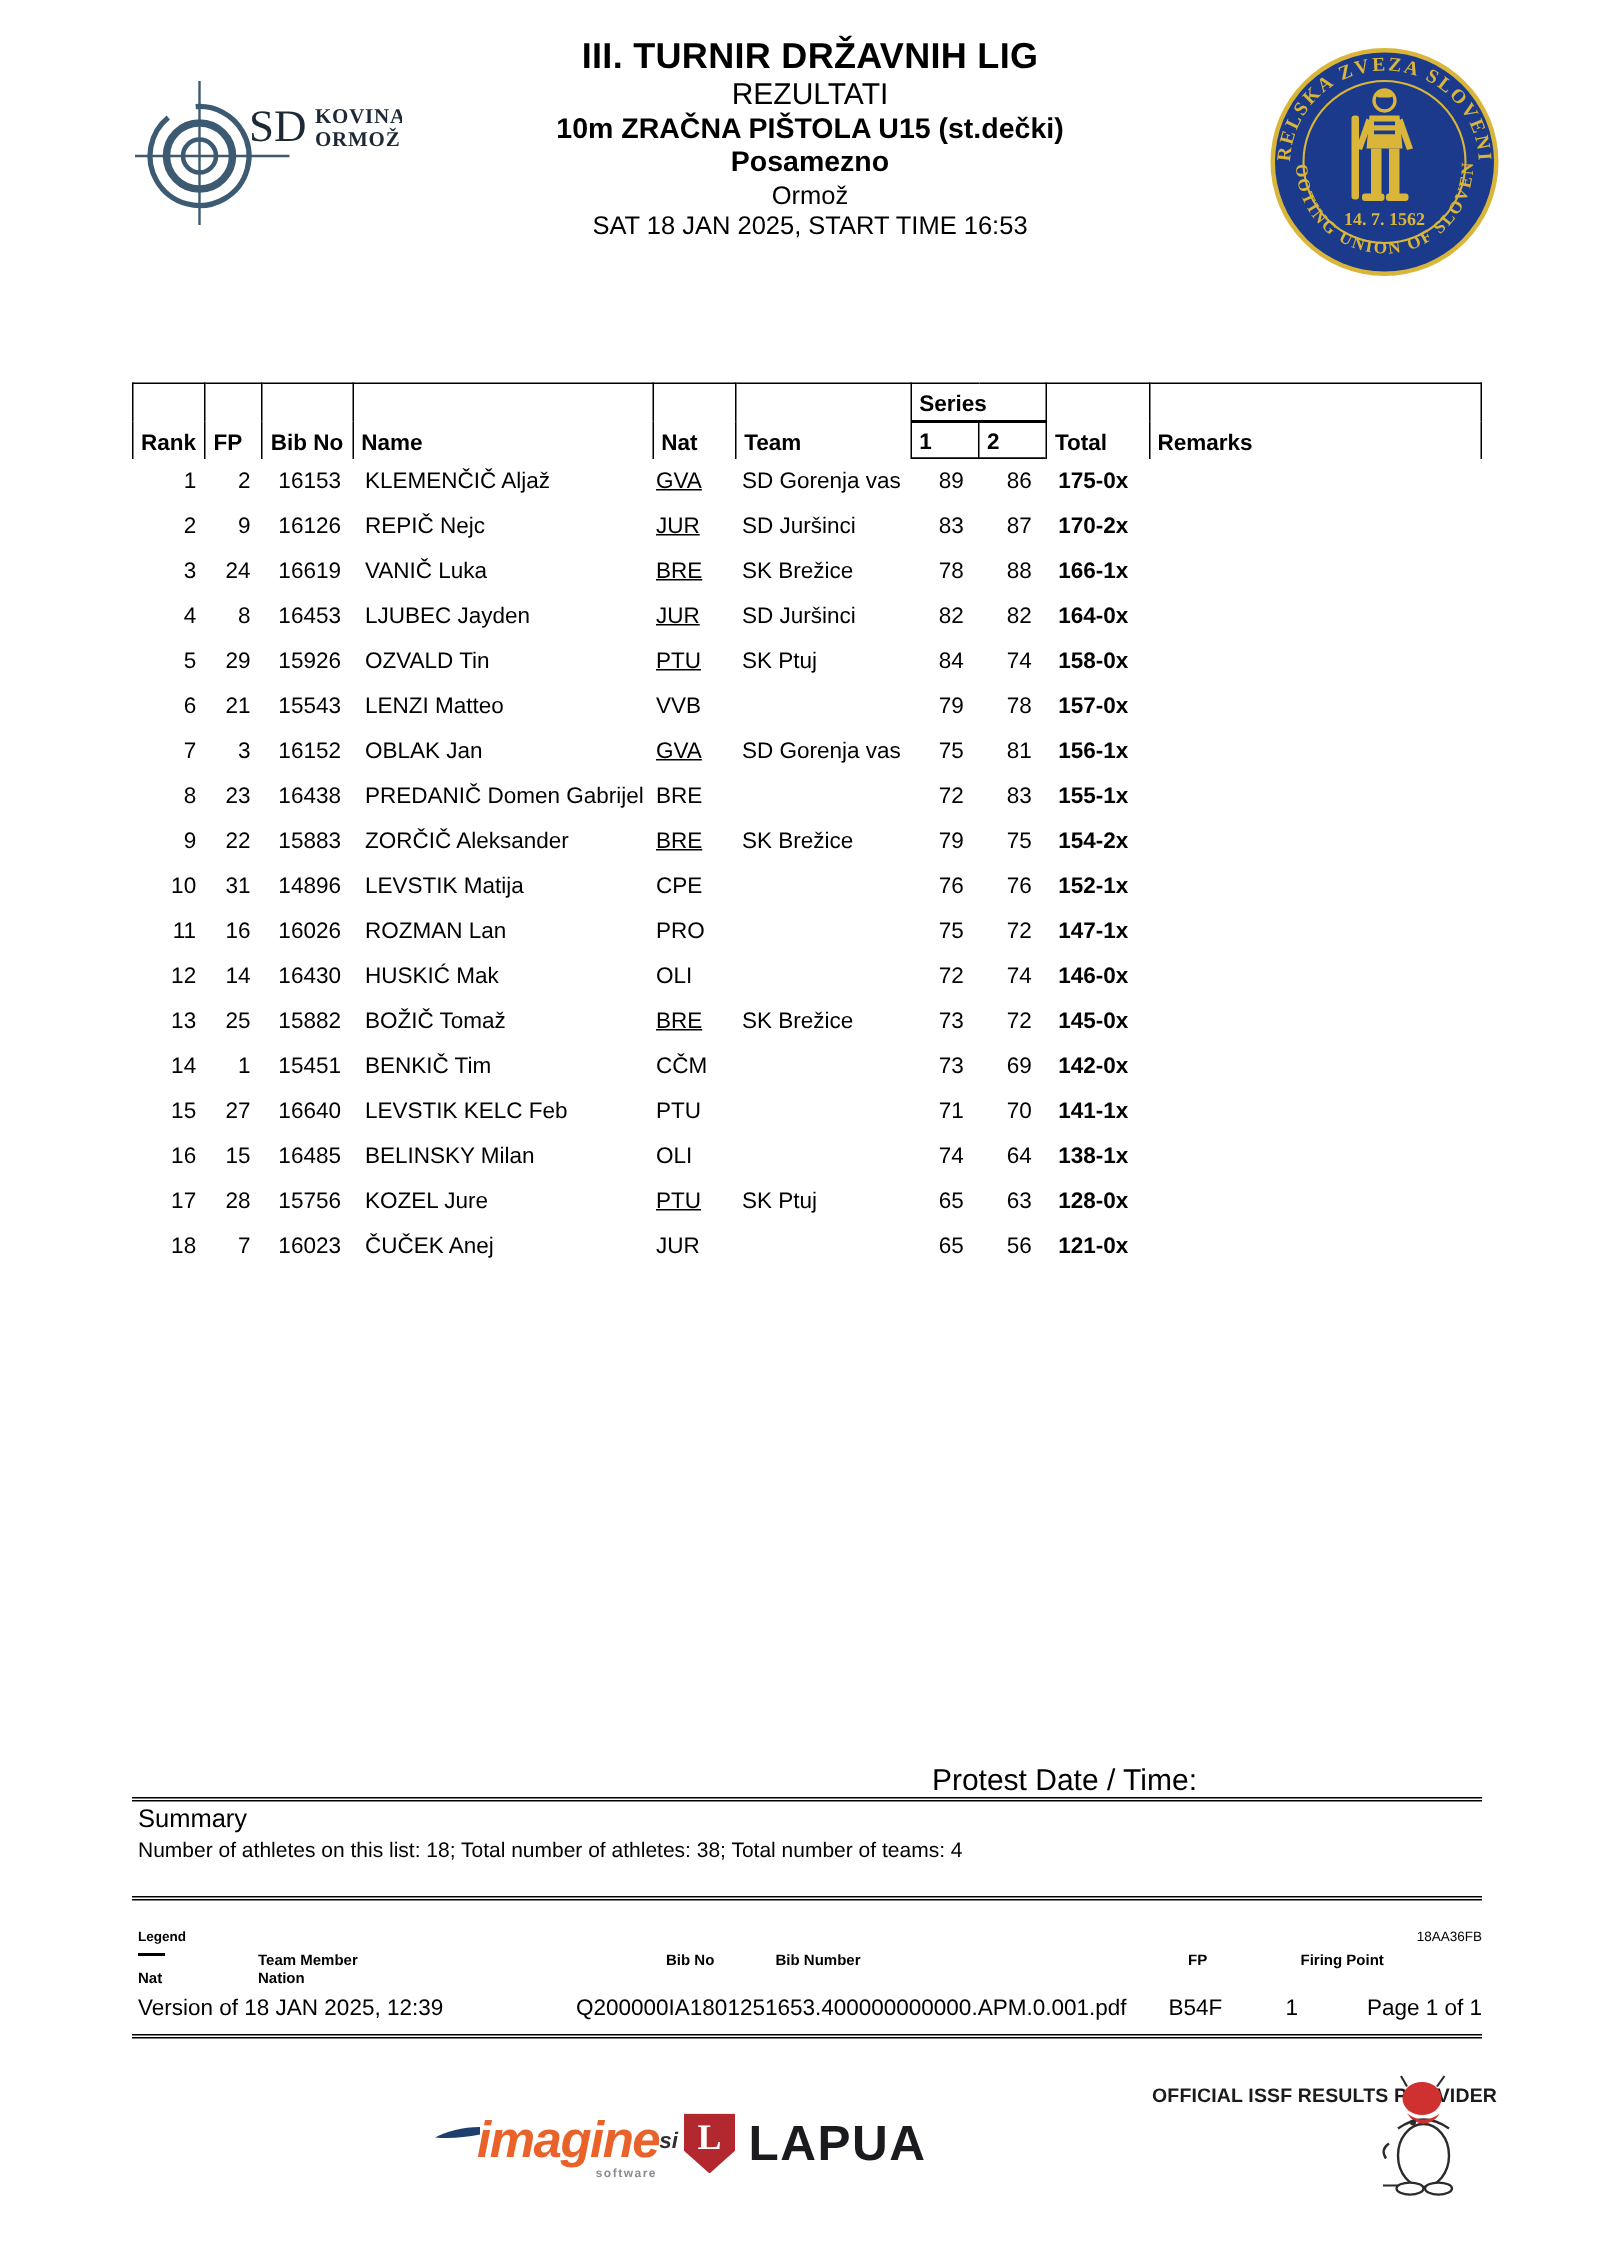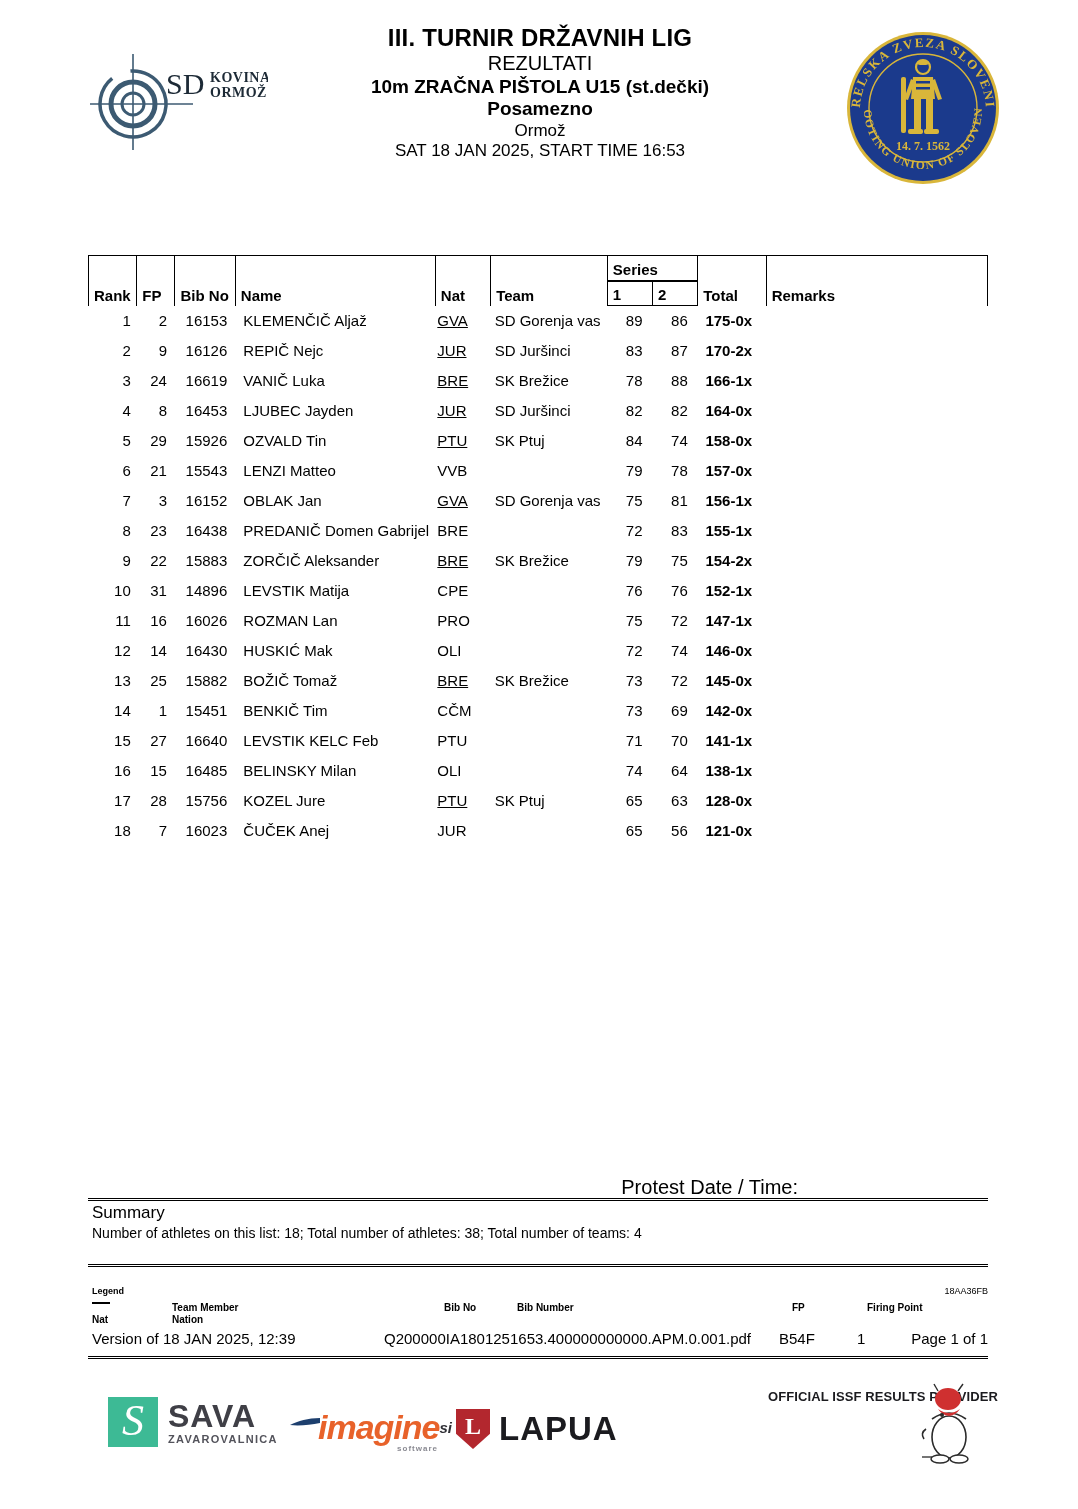--- a/index.html
+++ b/index.html
@@ -588,27 +588,20 @@
   <div class="vr vr-version">Version of 18 JAN 2025, 12:39</div>
   <div class="vr vr-file">Q200000IA1801251653.400000000000.APM.0.001.pdf</div>
   <div class="vr vr-code">B54F</div>
   <div class="vr vr-num">1</div>
   <div class="vr vr-page">Page 1 of 1</div>
 </div>
 <div class="rule-bottom"></div>
 
 <div class="sponsors">
 
-  <div class="sp sp-sava">
-    <div class="sava-mark"></div>
-    <div class="sava-text">
-      <div class="sava-name">SAVA</div>
-      <div class="sava-sub">ZAVAROVALNICA</div>
-    </div>
-  </div>
 
   <div class="sp sp-imagine">
     <svg class="imagine-swoosh" viewBox="0 0 30 15">
       <path d="M30 1 C18 1, 8 4, 0 8 C9 9, 20 8, 30 6 Z" fill="#1d3f6e"></path>
     </svg>
     <div class="imagine-word">imagine</div>
     <div class="imagine-si">si</div>
     <div class="imagine-sub">software</div>
   </div>
 

